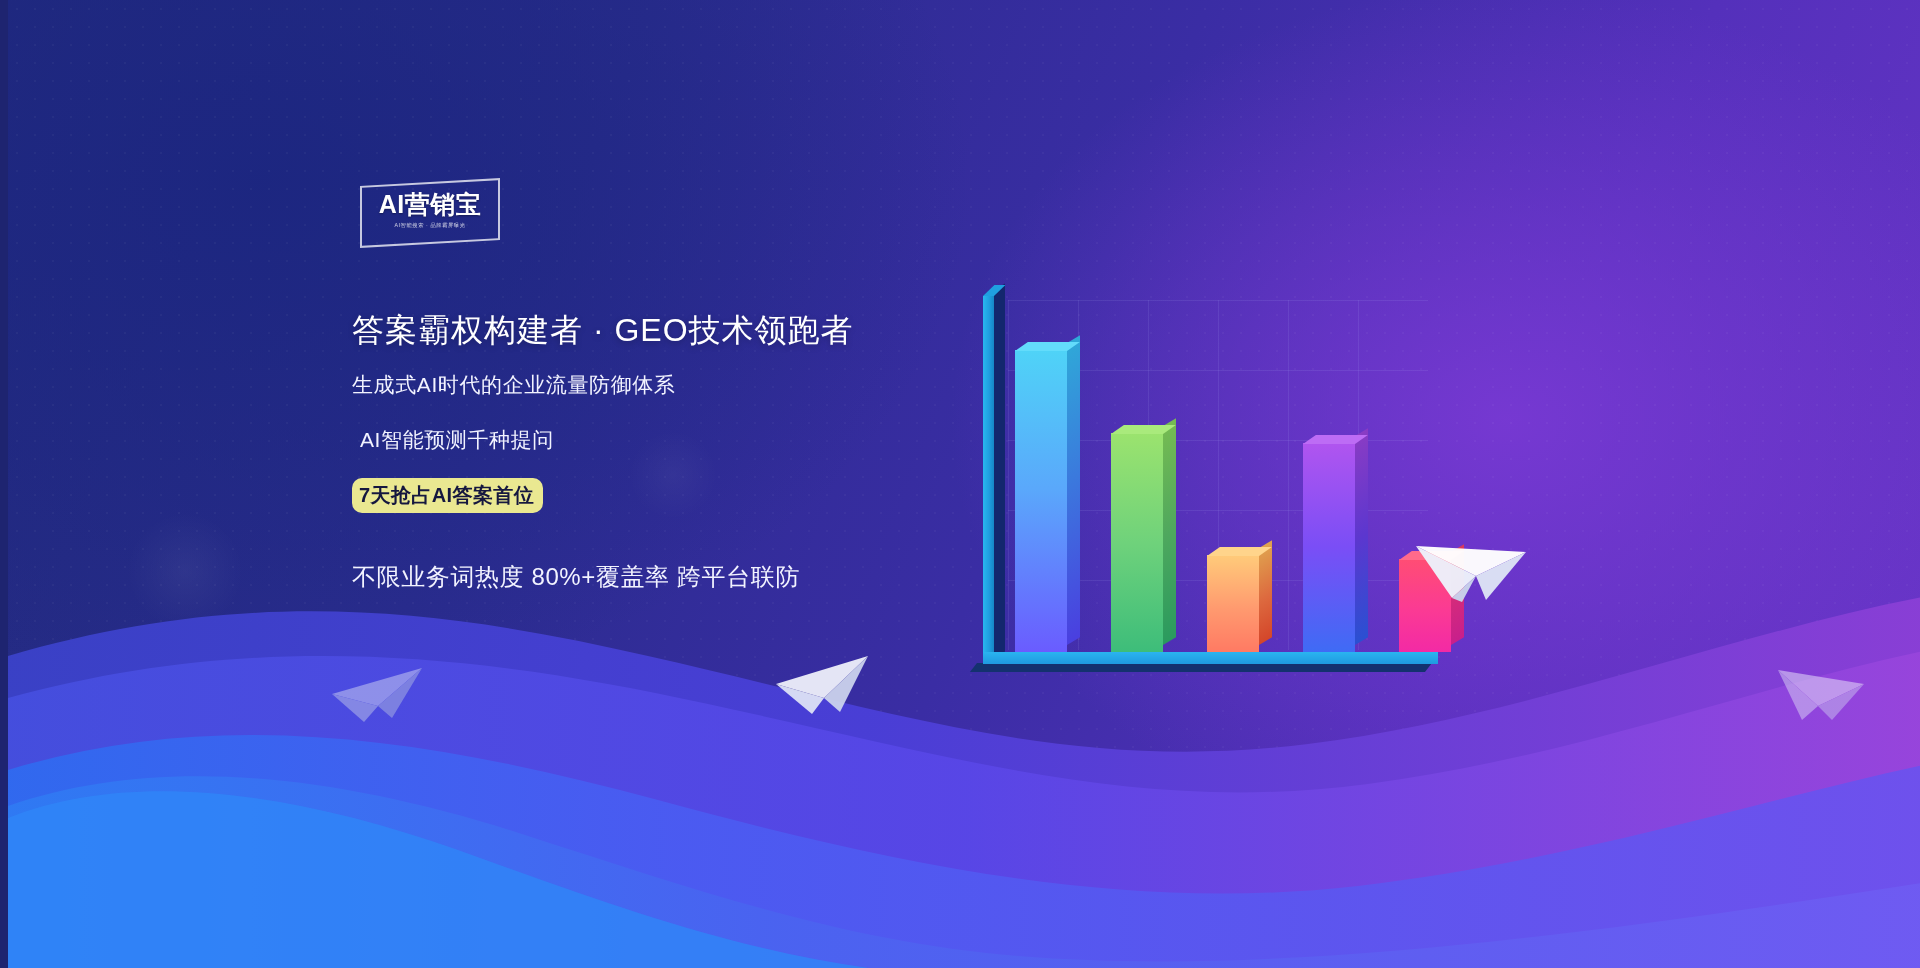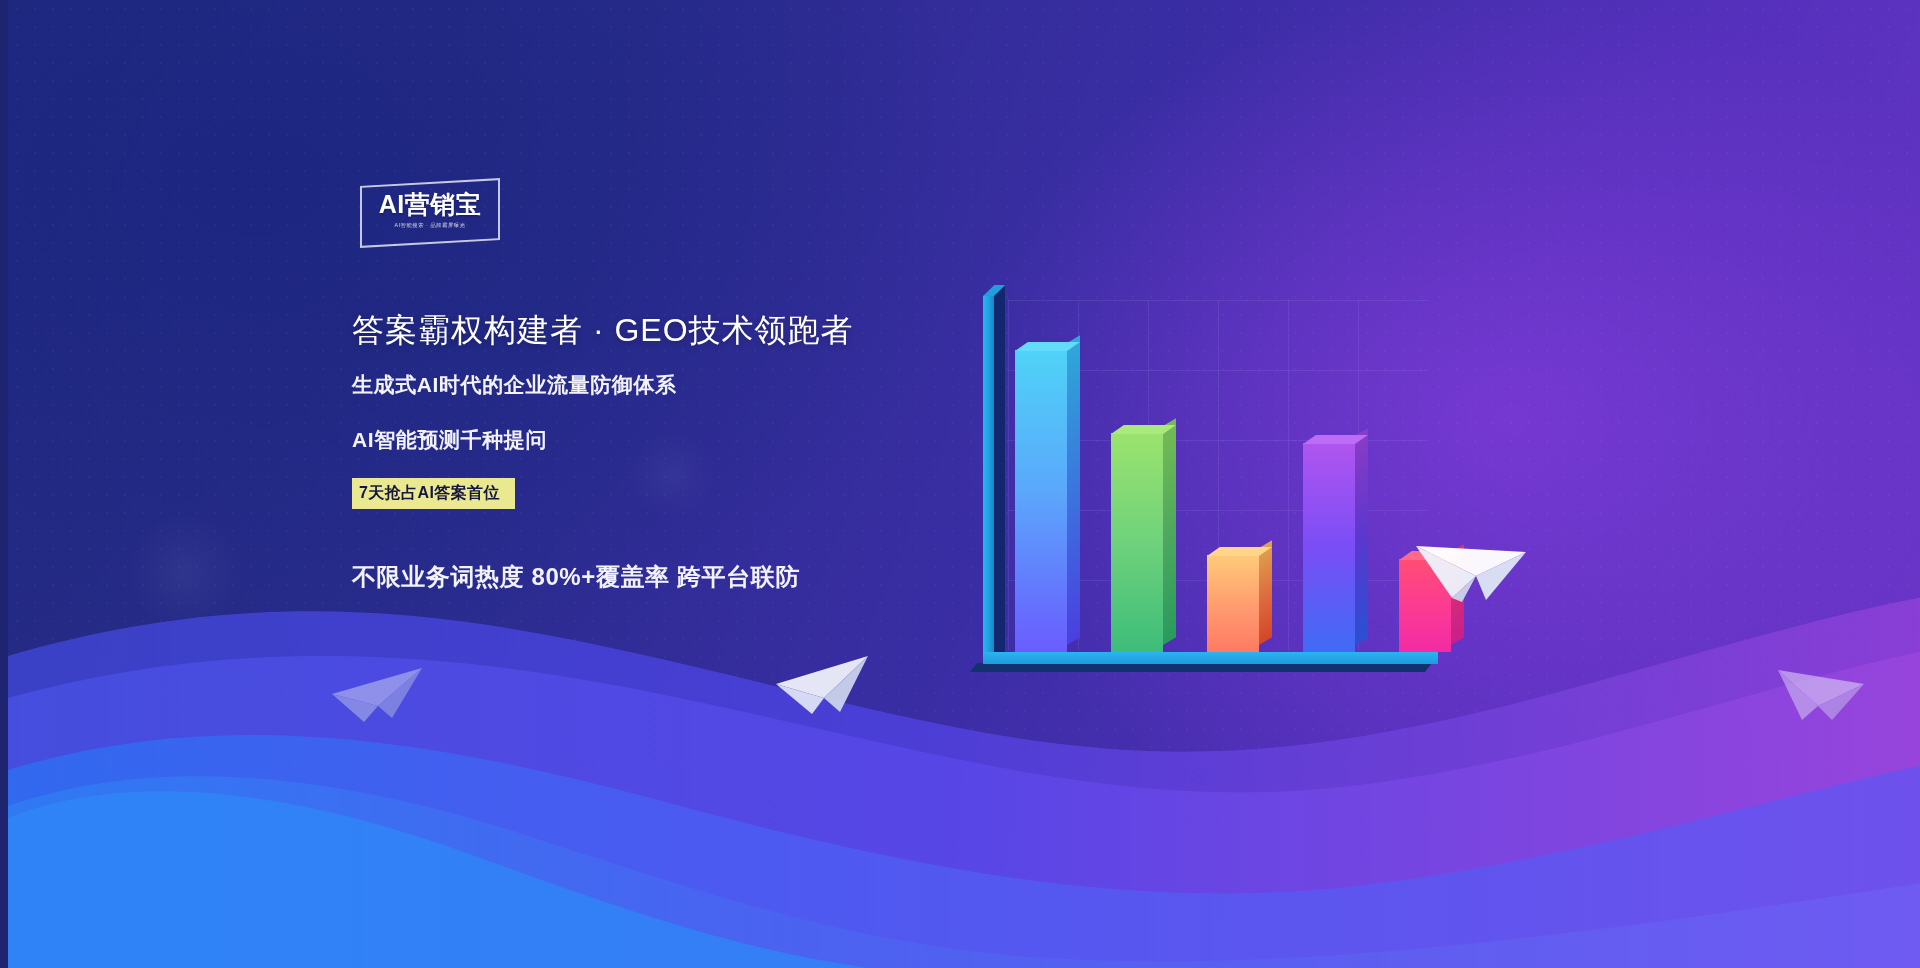--- a/index.html
+++ b/index.html
@@ -38,28 +38,28 @@
       color:#fff;font-size:25px;font-weight:700;letter-spacing:.5px;line-height:1;
       text-shadow:0 1px 2px rgba(0,0,0,.35);}
   #logo .tagline{position:absolute;left:8px;top:41px;width:124px;text-align:center;
       color:rgba(255,255,255,.78);font-size:5.5px;letter-spacing:.6px;line-height:1;
       transform:scale(.96);}
 
   
   #copy{position:absolute;left:344px;top:312px;width:700px;}
   #headline{color:#ffffff;font-size:32px;font-weight:400;line-height:1.15;
       letter-spacing:1px;white-space:nowrap;text-shadow:0 2px 6px rgba(0,0,0,.25);}
-  .sub{color:#f2f3ff;font-size:21px;font-weight:700;line-height:1;white-space:nowrap;
+  .sub{color:#f2f3ff;font-size:21px;font-weight:400;line-height:1;white-space:nowrap;
        letter-spacing:.6px;}
   #sub1{position:absolute;left:0;top:62px;}
-  #sub2{position:absolute;left:0;top:117px;}
+  #sub2{position:absolute;left:8px;top:117px;}
   #hl-wrap{position:absolute;left:0;top:166px;}
-  #highlight{display:inline-block;background:#eae891;color:#15173f;font-size:16px;
-      font-weight:700;line-height:1;padding:7px 15px 8px 7px;white-space:nowrap;
-      letter-spacing:.4px;}
+  #highlight{display:inline-block;background:#eae891;color:#15173f;font-size:20px;
+      font-weight:700;line-height:1;padding:7px 9px 8px 7px;white-space:nowrap;
+      letter-spacing:.4px;border-radius:10px;}
   #sub4{position:absolute;left:0;top:253px;font-size:24px;}
 
   
   #chart{position:absolute;left:975px;top:292px;width:470px;height:372px;}
 
   .axis{position:absolute;left:0;bottom:0;width:11px;height:368px;
         background:linear-gradient(90deg,#29b7f0 0%,#1f9fe0 55%,#1687c6 100%);}
   .axis-side{position:absolute;left:11px;bottom:6px;width:11px;height:368px;
         background:#13276e;transform:skewY(-31deg);transform-origin:left bottom;}
   .axis-top{position:absolute;left:0;bottom:368px;width:11px;height:11px;

